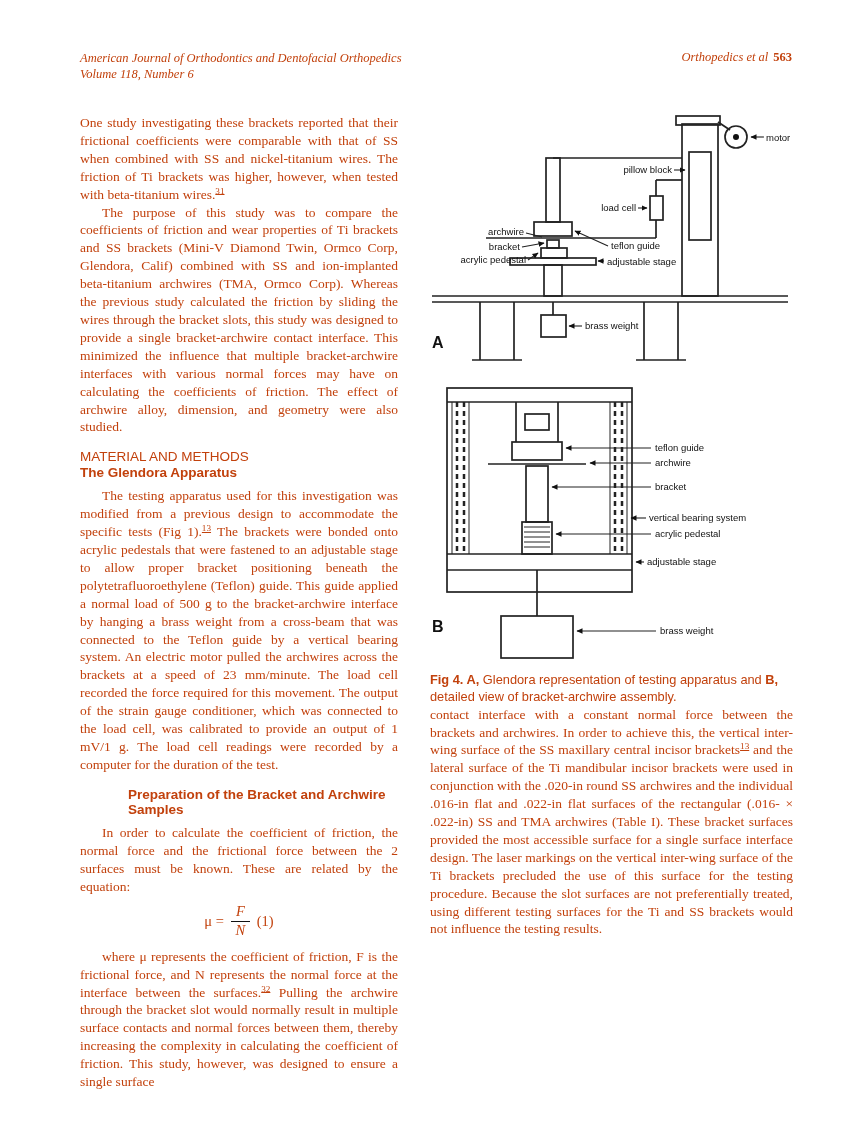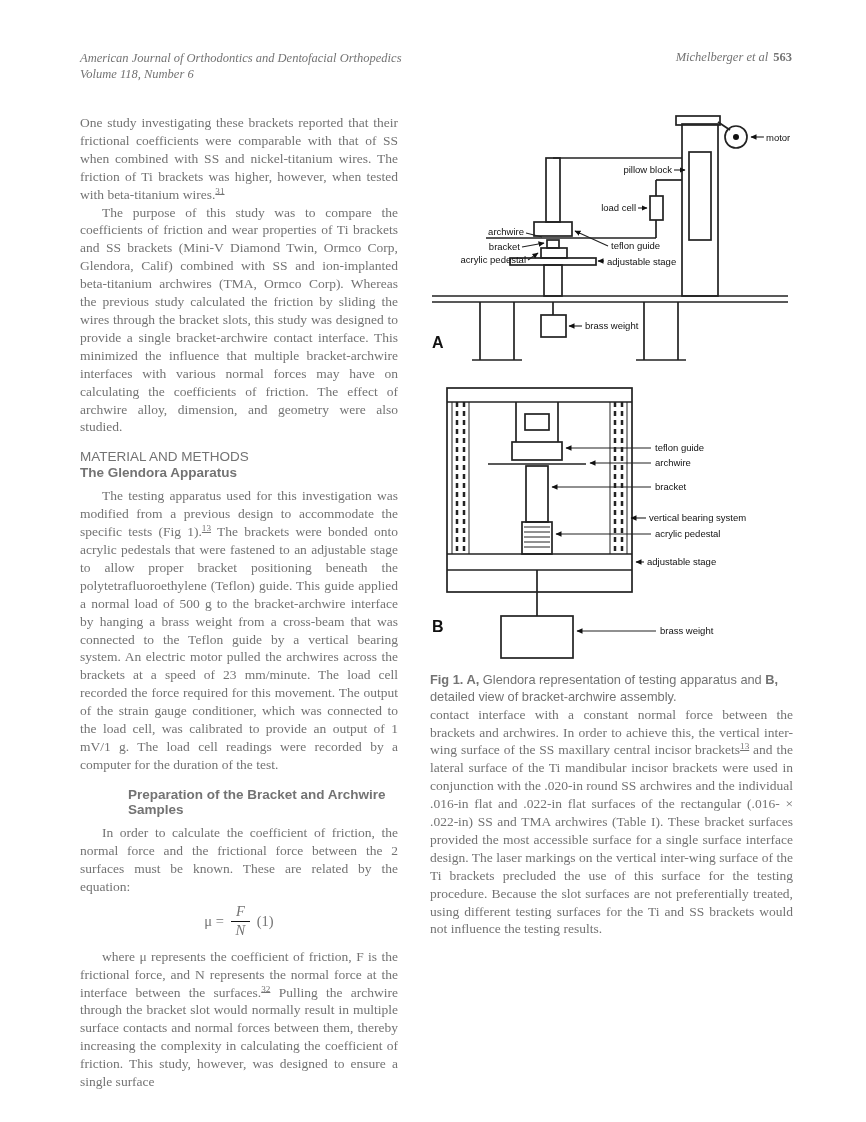--- a/index.html
+++ b/index.html
@@ -1,18 +1,18 @@
 <!DOCTYPE html>
 <html><head>
 <meta charset="utf-8">
 <style>
   html,body { margin:0; padding:0; background:#ffffff; }
   .page {
     position:relative; width:866px; height:1122px; background:#ffffff;
-    font-family:"Liberation Serif", serif; color:#737373; overflow:hidden;
+    font-family:"Liberation Serif", serif; color:#c2410c; overflow:hidden;
   }
   
   .hdr-left { position:absolute; left:80px; top:50px; font-style:italic; font-size:12.5px; line-height:16px; }
   .hdr-right { position:absolute; right:74px; top:50px; font-size:12.5px; text-align:right; }
   .hdr-right .authors { font-style:italic; }
   .hdr-right .pageno { font-weight:bold; font-style:normal; margin-left:5px; }
 
   
   .col-left  { position:absolute; left:80px;  top:114px; width:318px; }
   .col-right { position:absolute; left:430px; top:110px; width:363px; }
@@ -42,21 +42,21 @@
 </head>
 <body>
 
 <div class="page">
 
   <div class="hdr-left">
     <div>American Journal of Orthodontics and Dentofacial Orthopedics</div>
     <div>Volume 118, Number 6</div>
   </div>
   <div class="hdr-right">
-    <span class="authors">Michelberger et al</span><span class="pageno">563</span>
+    <span class="authors">Orthopedics et al</span><span class="pageno">563</span>
   </div>
 
   <div class="col-left">
     <p class="body"><span>One study investigating these brackets reported that their frictional coefficients were comparable with that of SS when combined with SS and nickel-titanium wires. The friction of Ti brackets was higher, however, when tested with beta-titanium wires.</span><sup>31</sup></p>
 
     <p class="body indent"><span>The purpose of this study was to compare the coefficients of friction and wear properties of Ti brackets and SS brackets (Mini-V Diamond Twin, Ormco Corp, Glendora, Calif) combined with SS and ion-implanted beta-titanium archwires (TMA, Ormco Corp). Whereas the previous study calculated the friction by sliding the wires through the bracket slots, this study was designed to provide a single bracket-archwire contact interface. This minimized the influence that multiple bracket-archwire interfaces with various normal forces may have on calculating the coefficients of friction. The effect of archwire alloy, dimension, and geometry were also studied.</span></p>
 
     <h2 class="section">MATERIAL AND METHODS</h2>
     <h3 class="sub">The Glendora Apparatus</h3>
 
@@ -208,19 +208,19 @@
       <text x="225" y="82">archwire</text>
       <text x="225" y="106">bracket</text>
       <text x="219" y="137">vertical bearing system</text>
       <text x="225" y="153">acrylic pedestal</text>
       <text x="217" y="181">adjustable stage</text>
       <text x="230" y="250">brass weight</text>
       <text x="2" y="248" class="letter">B</text>
     </svg>
 
     <div class="caption">
-      <b>Fig 1. A,</b><span> Glendora representation of testing apparatus and </span><b>B,</b><span> detailed view of bracket-archwire assembly.</span>
+      <b>Fig 4. A,</b><span> Glendora representation of testing apparatus and </span><b>B,</b><span> detailed view of bracket-archwire assembly.</span>
     </div>
 
     <p class="body right-text"><span>contact interface with a constant normal force between the brackets and archwires. In order to achieve this, the vertical inter-wing surface of the SS maxillary central incisor brackets</span><sup>13</sup><span> and the lateral surface of the Ti mandibular incisor brackets were used in conjunction with the .020-in round SS archwires and the individual .016-in flat and .022-in flat surfaces of the rectangular (.016- × .022-in) SS and TMA archwires (Table I). These bracket surfaces provided the most accessible surface for a single surface interface design. The laser markings on the vertical inter-wing surface of the Ti brackets precluded the use of this surface for the testing procedure. Because the slot surfaces are not preferentially treated, using different testing surfaces for the Ti and SS brackets would not influence the testing results.</span></p>
   </div>
 
 </div>
 
 </body></html>

